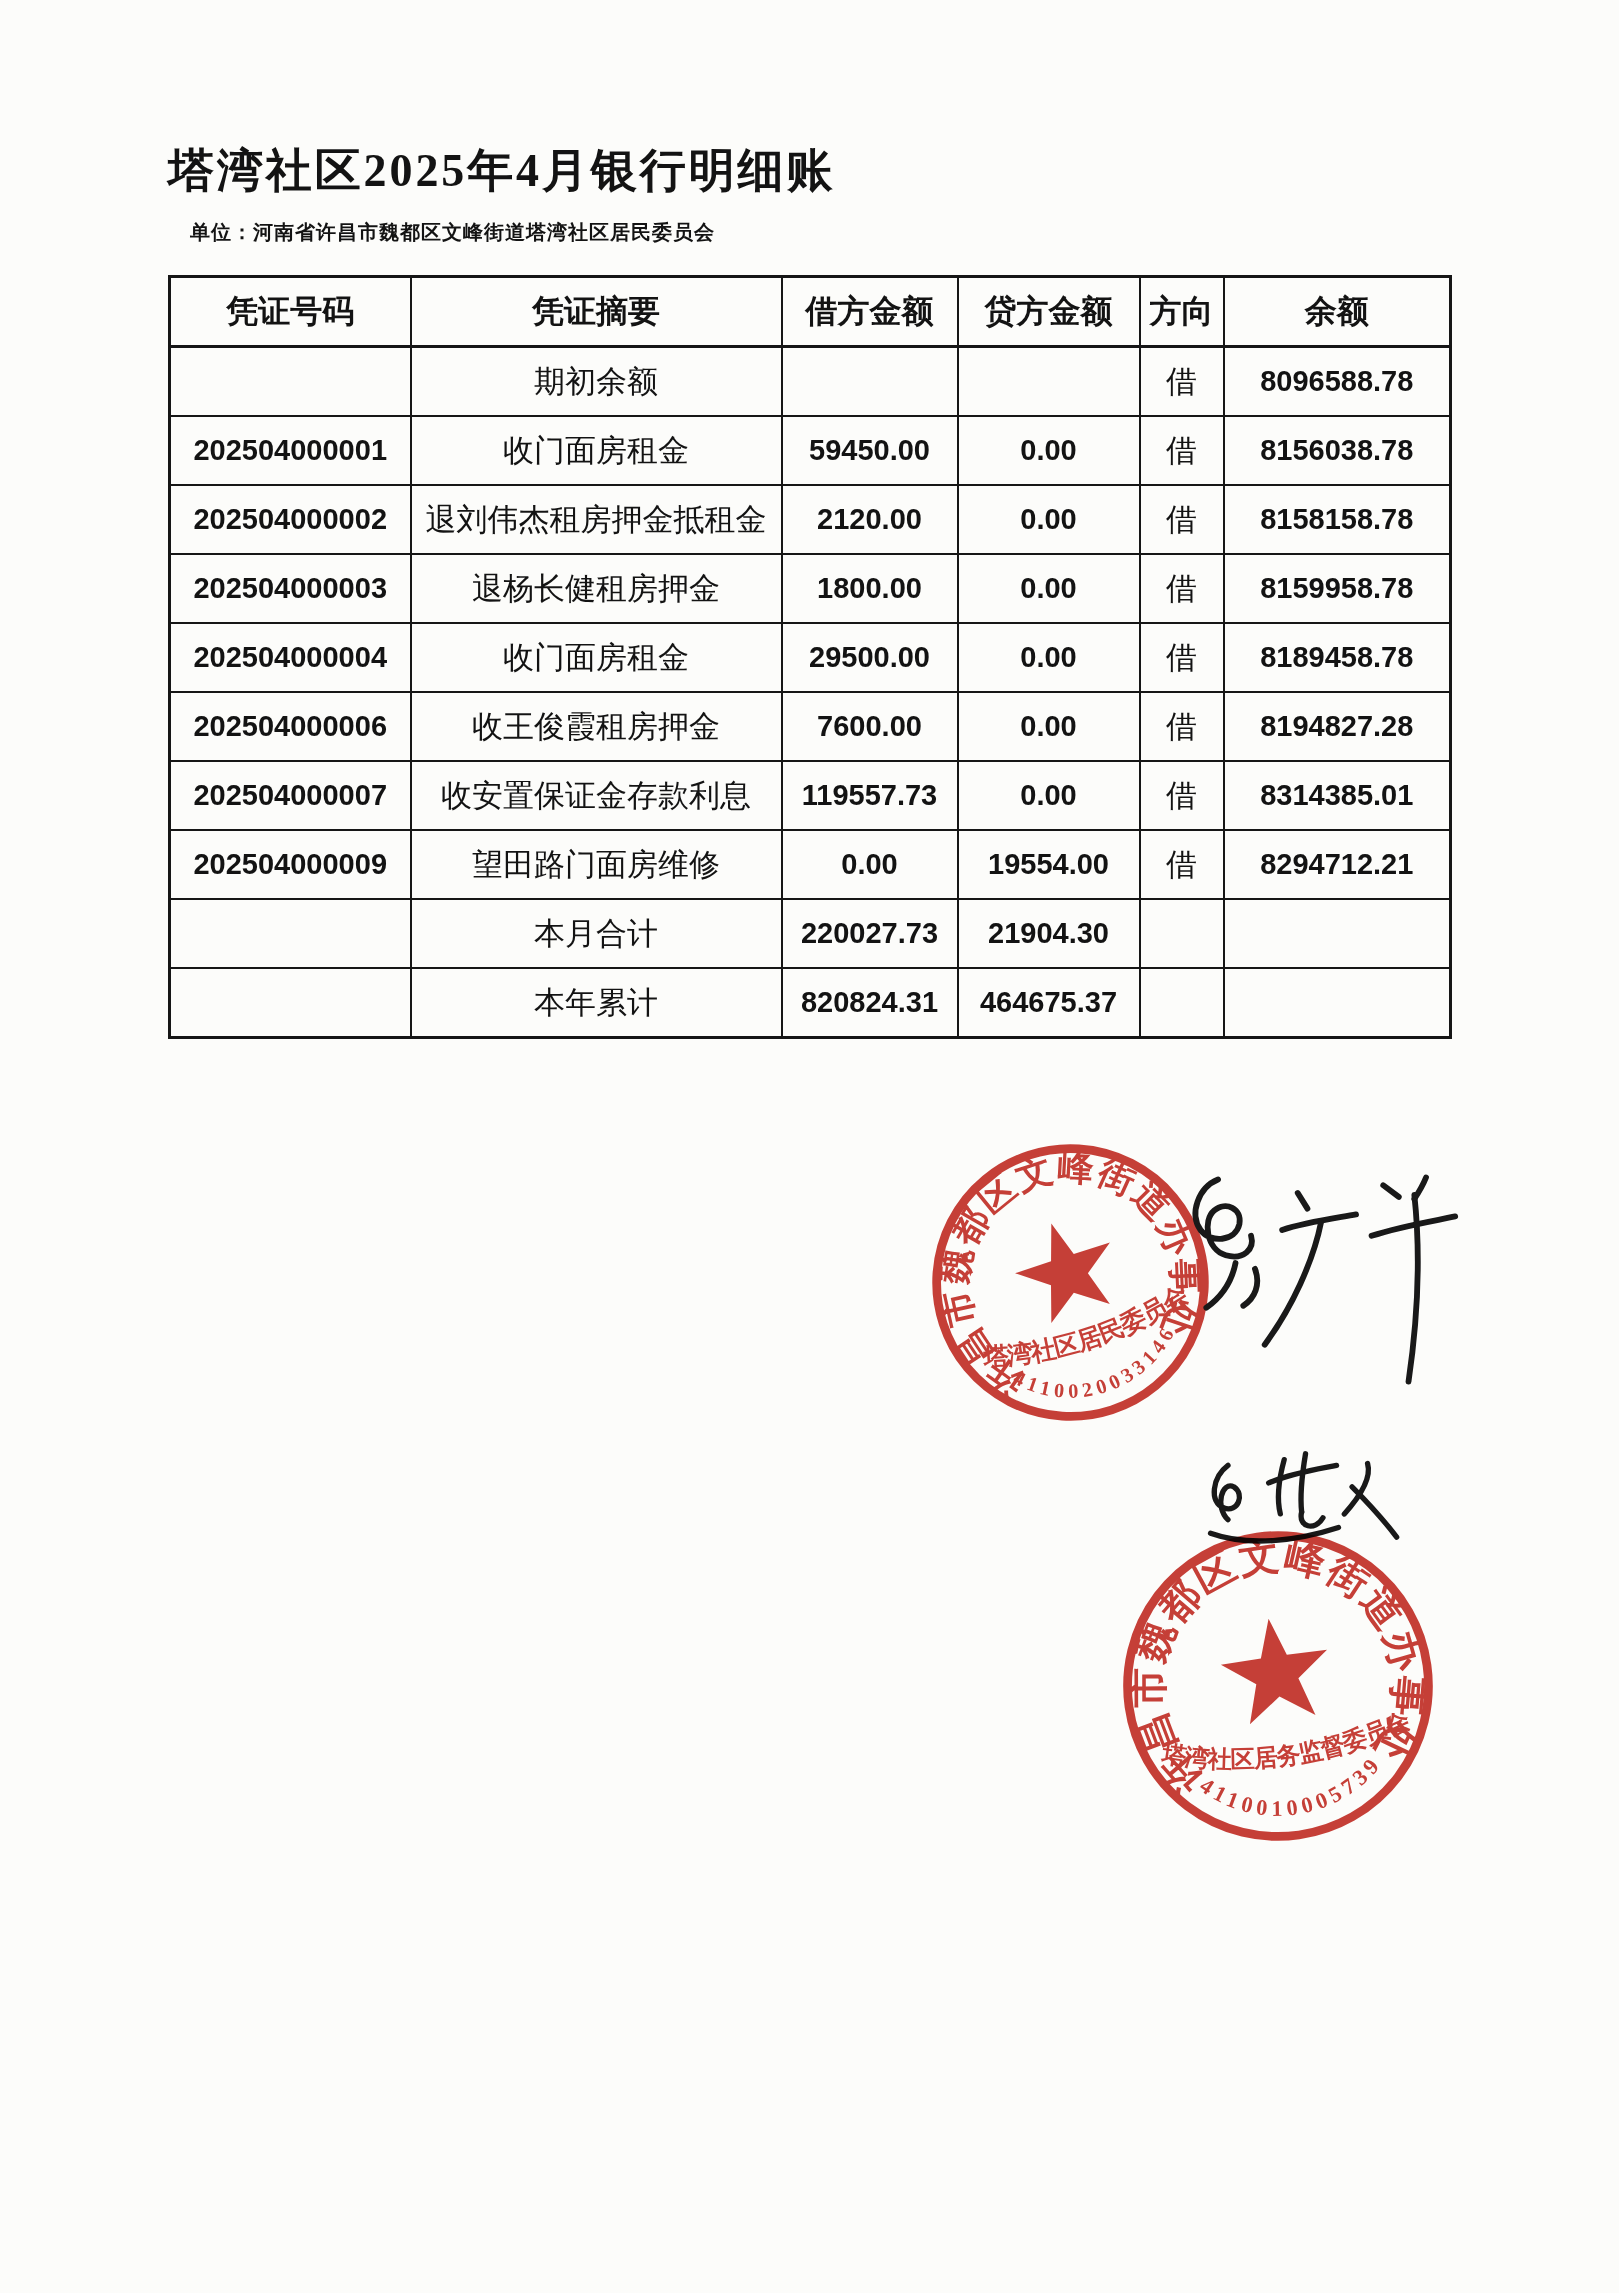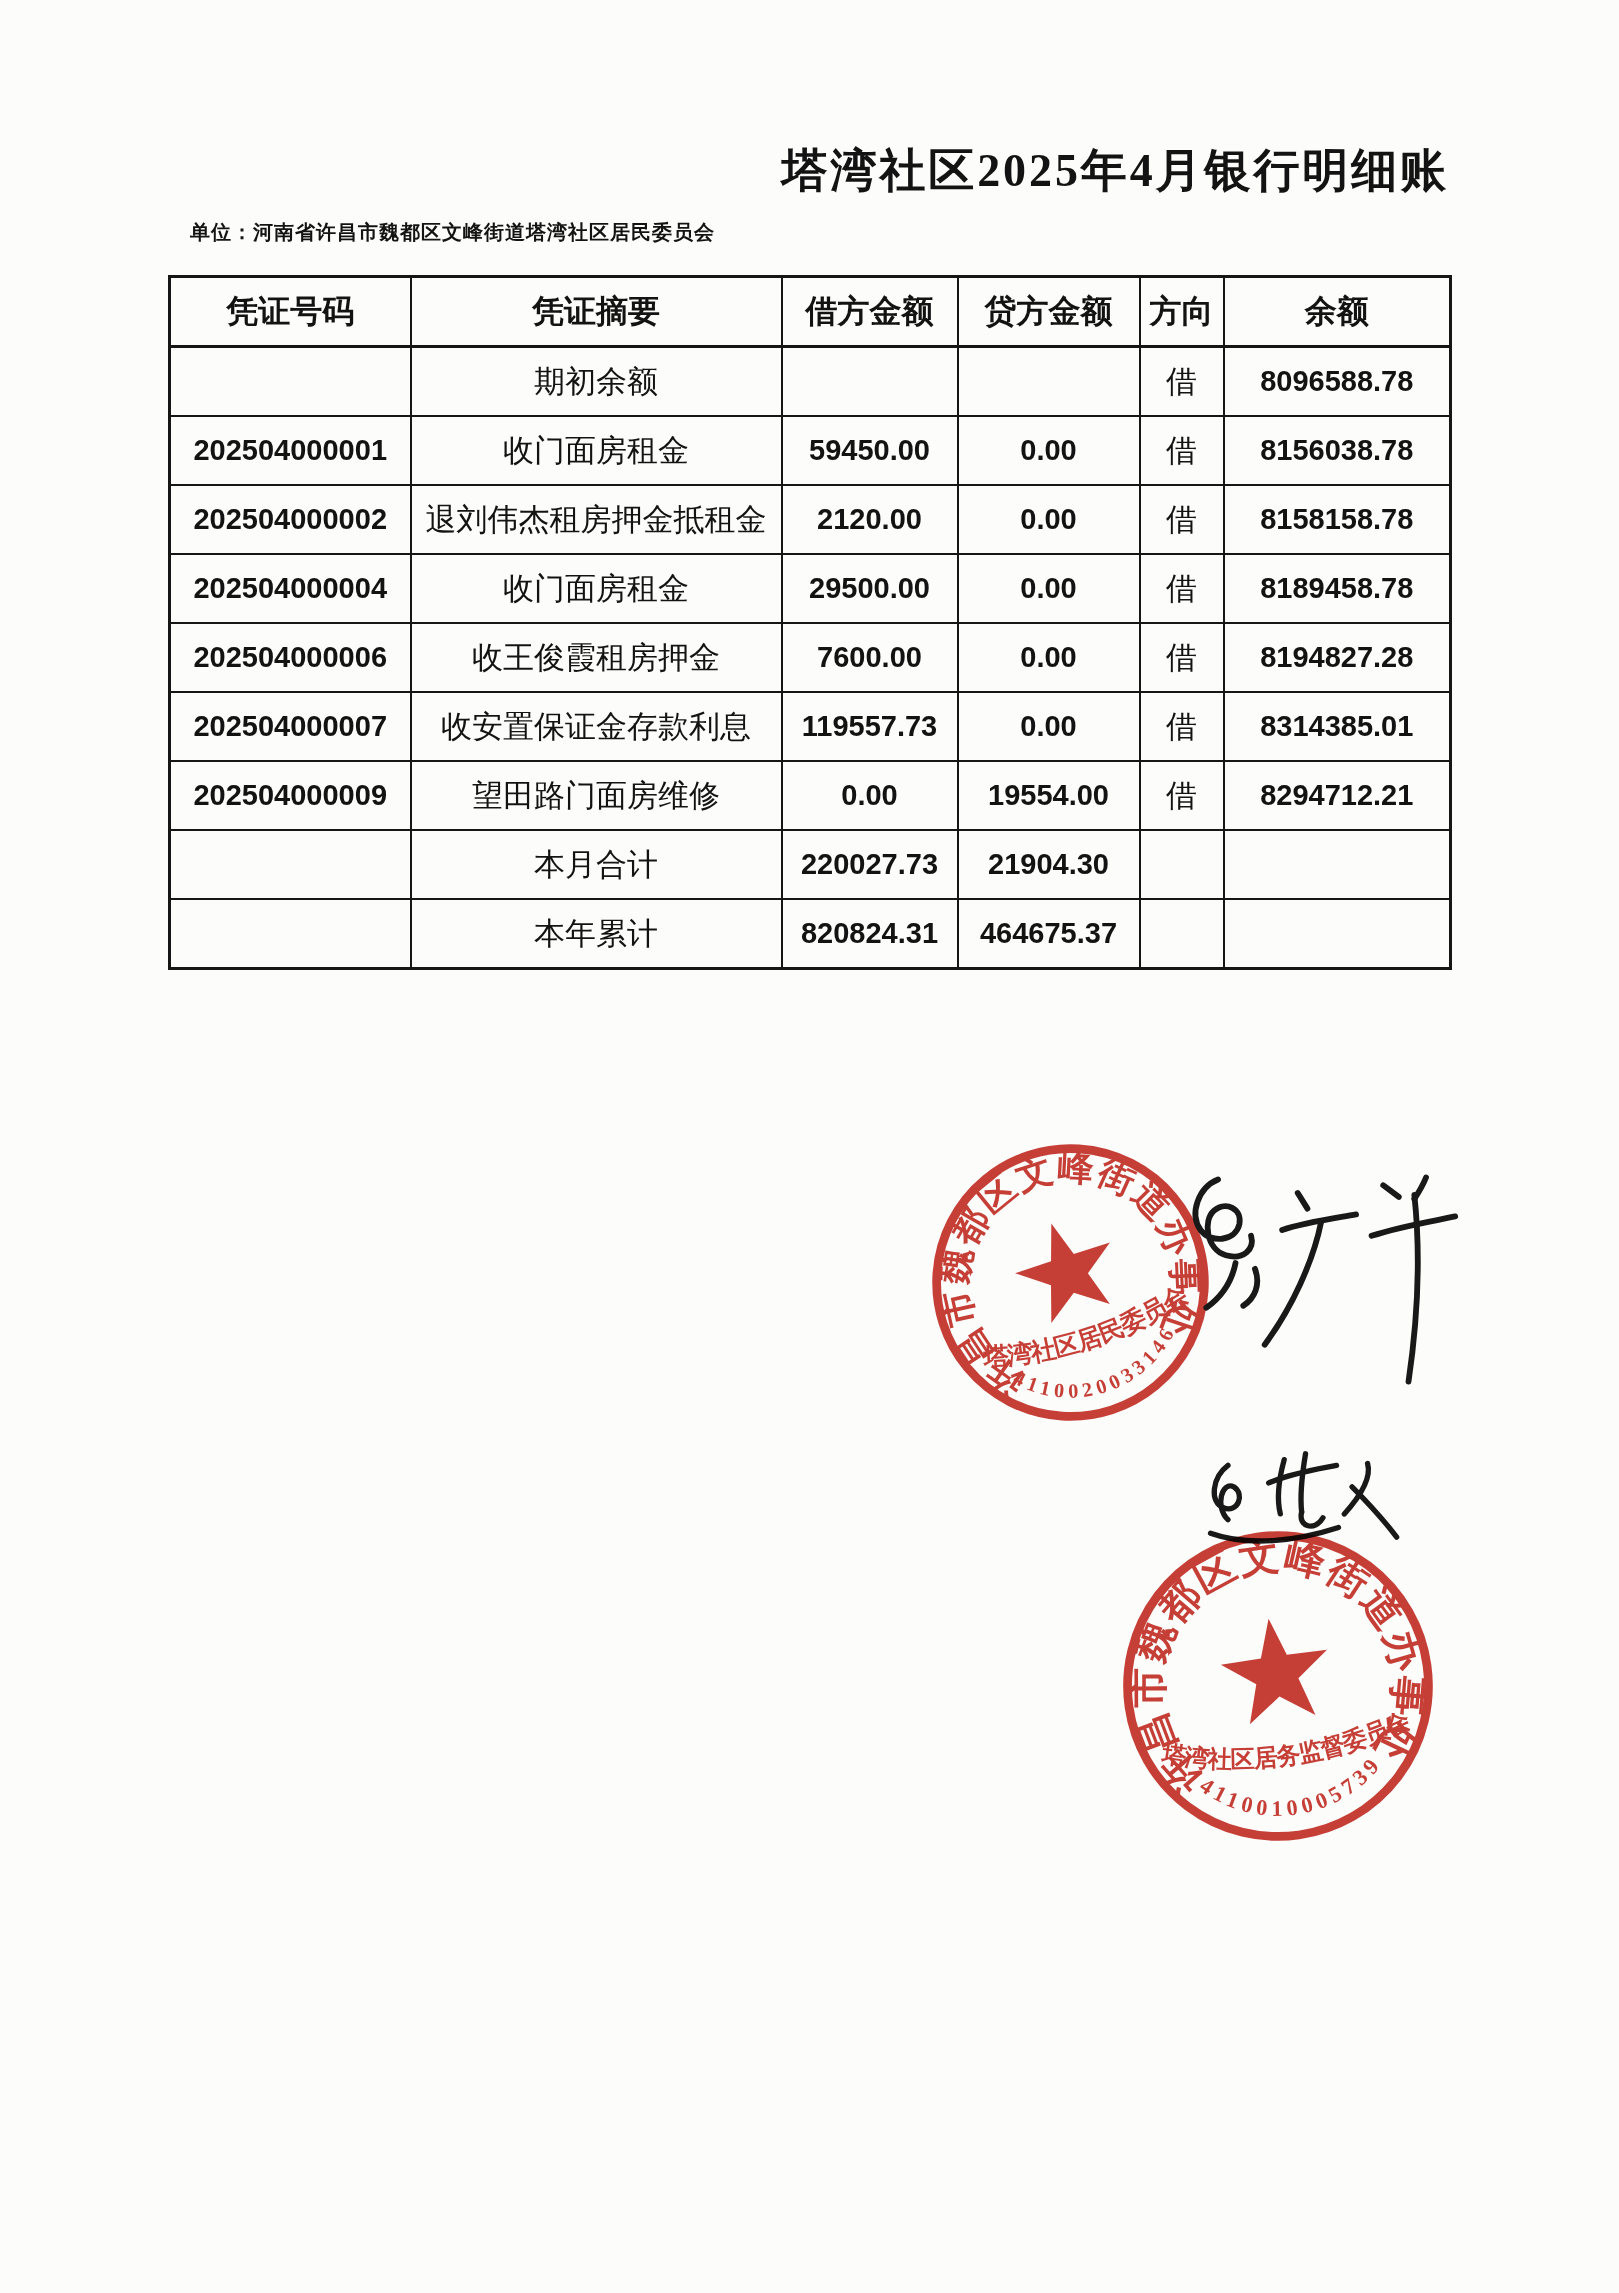--- a/index.html
+++ b/index.html
@@ -6,21 +6,21 @@
   body{
     position:relative;
     width:1620px;height:2294px;
     background:#fcfcfa;
     font-family:"Liberation Sans",sans-serif;
     color:#131313;
     overflow:hidden;
   }
   .doc-title{
     position:absolute;left:168px;top:140px;width:1281px;
-    text-align:right;
+    text-align:left;
     font-family:"Liberation Serif",serif;
     font-size:46px;font-weight:bold;letter-spacing:2.9px;
     white-space:nowrap;
   }
   .unit-line{
     position:absolute;left:190px;top:219px;
     font-family:"Liberation Serif",serif;
     font-size:20px;font-weight:bold;letter-spacing:1px;
     white-space:nowrap;
   }
@@ -88,20 +88,28 @@
       <td class="cjk">借</td>
       <td class="num">8156038.78</td>
     </tr>
     <tr>
       <td class="num">202504000002</td>
       <td class="cjk">退刘伟杰租房押金抵租金</td>
       <td class="num">2120.00</td>
       <td class="num">0.00</td>
       <td class="cjk">借</td>
       <td class="num">8158158.78</td>
+    </tr>
+    <tr>
+      <td class="num">202504000003</td>
+      <td class="cjk">退杨长健租房押金</td>
+      <td class="num">1800.00</td>
+      <td class="num">0.00</td>
+      <td class="cjk">借</td>
+      <td class="num">8159958.78</td>
     </tr>
     <tr>
       <td class="num">202504000004</td>
       <td class="cjk">收门面房租金</td>
       <td class="num">29500.00</td>
       <td class="num">0.00</td>
       <td class="cjk">借</td>
       <td class="num">8189458.78</td>
     </tr>
     <tr>

